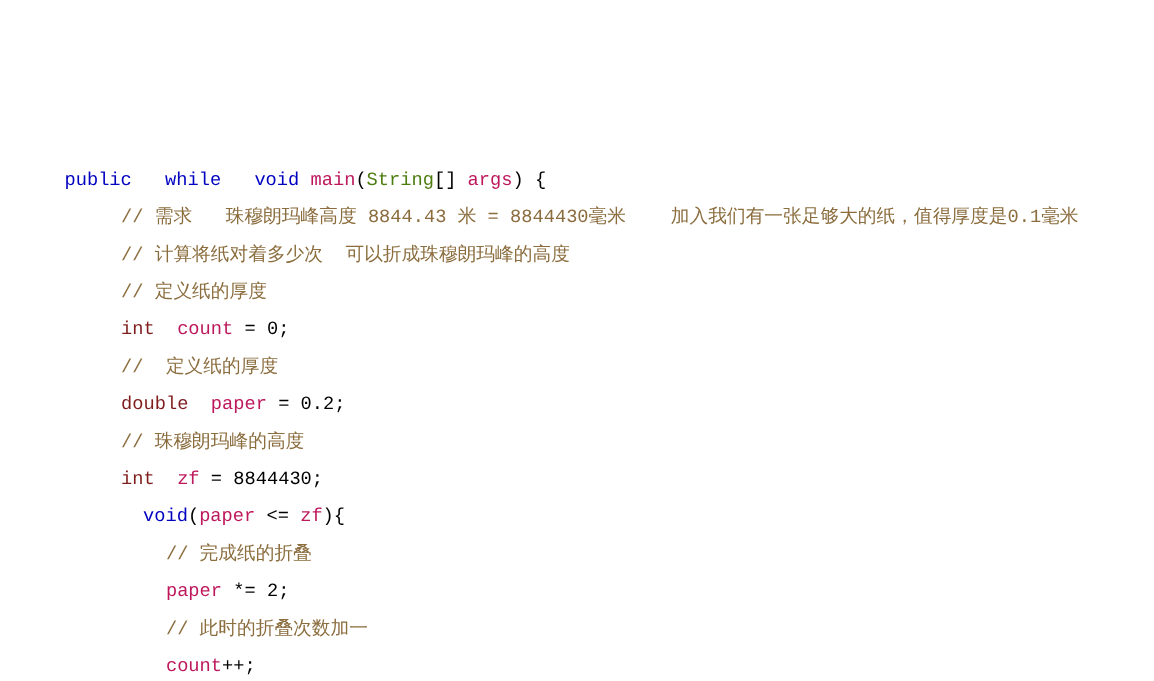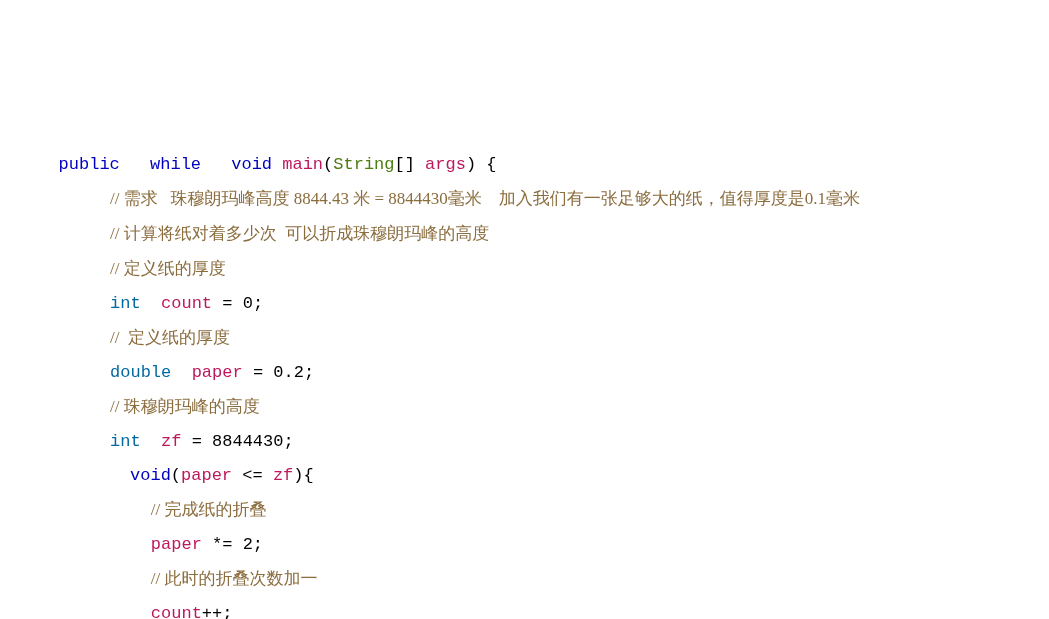--- a/index.html
+++ b/index.html
@@ -7,23 +7,23 @@
       font-family: Consolas, "Courier New", monospace;
       font-size: 17px;
       line-height: 2.0;
       background: #ffffff;
       color: #000000;
       padding: 12px 8px;
       white-space: pre;
       position: relative;
     }
     .kw { color: #0000c0; margin-left: 20px; }
-    .type { color: #0369a1; }
+    .type { color: #7f1d1d; }
     .cls { color: #4d7c0f; }
-    .comment { color: #8b6d3e; font-family: Liberation Serif, serif; }
+    .comment { color: #8b6d3e; }
     .num { color: #000000; }
     .ident { color: #be185d; margin-top: 45px; }
   </style>
 </head>
 <body>
 
 
 
 <div>   <span class="kw">public</span> <span class="kw">while</span> <span class="kw">void</span> <span class="ident">main</span>(<span class="cls">String</span><span>[]</span> <span class="ident">args</span>) <span>{</span>
           <span class="comment">// 需求   珠穆朗玛峰高度 8844.43 米 = 8844430毫米    加入我们有一张足够大的纸，值得厚度是0.1毫米</span>

